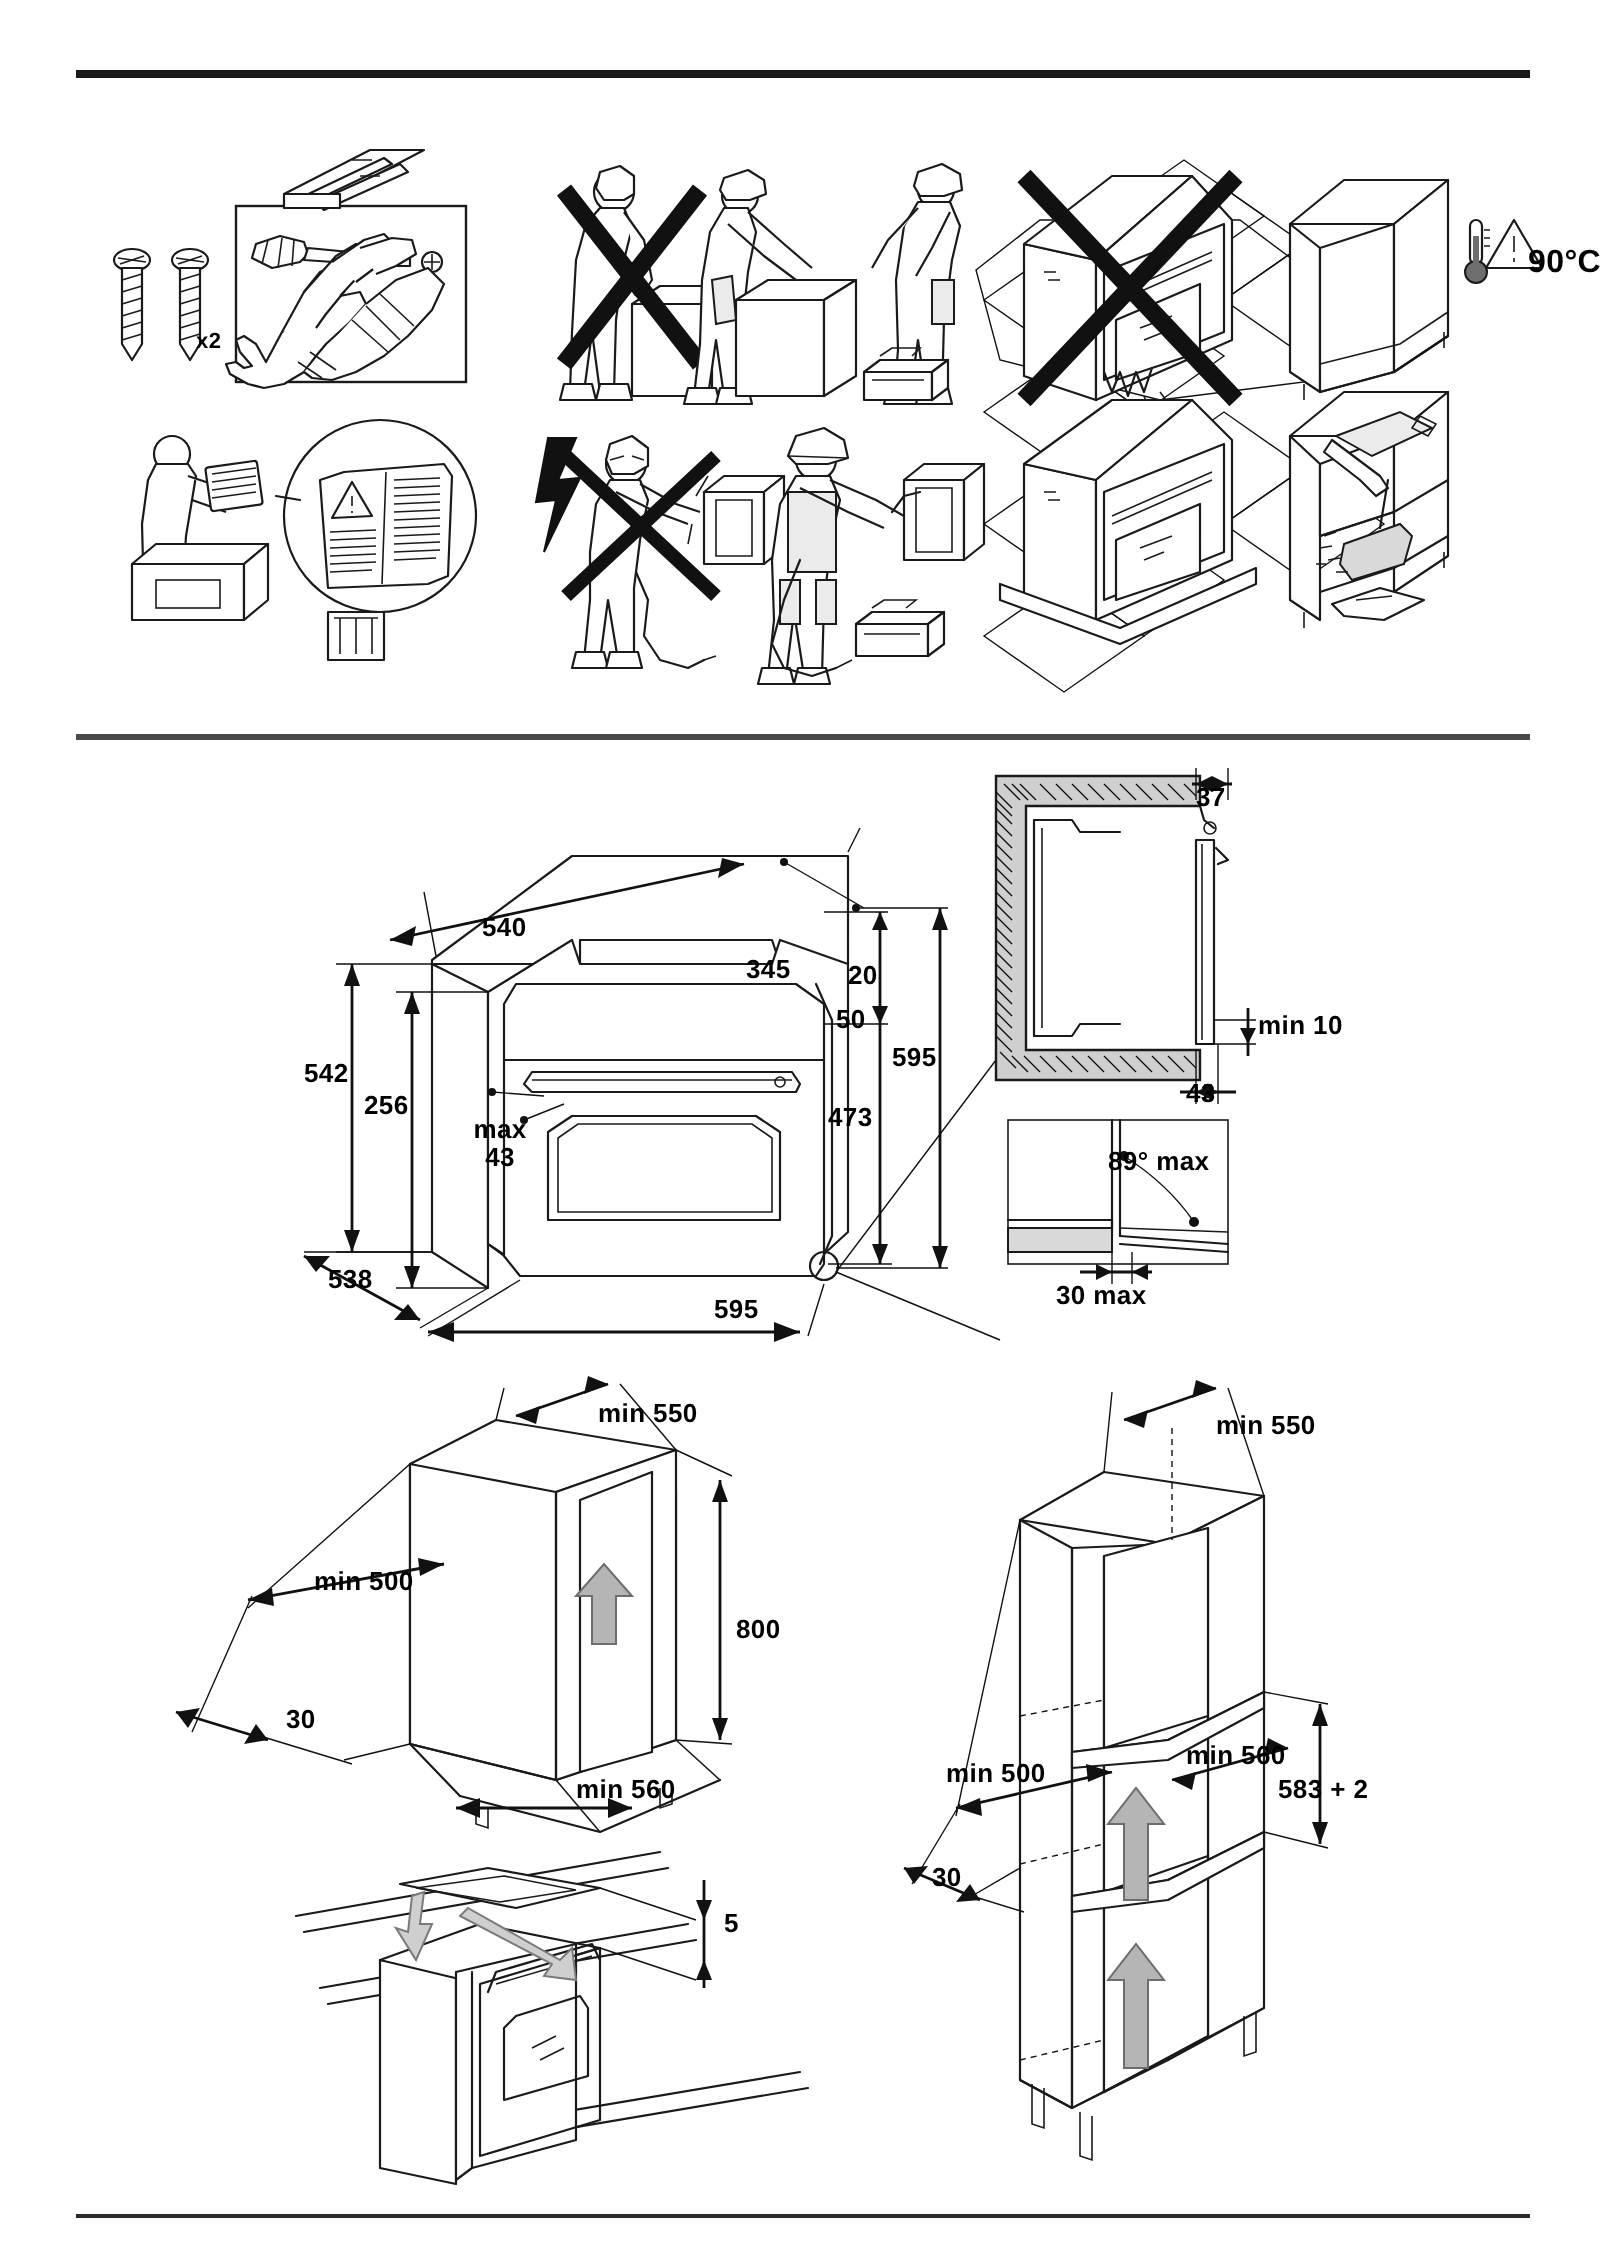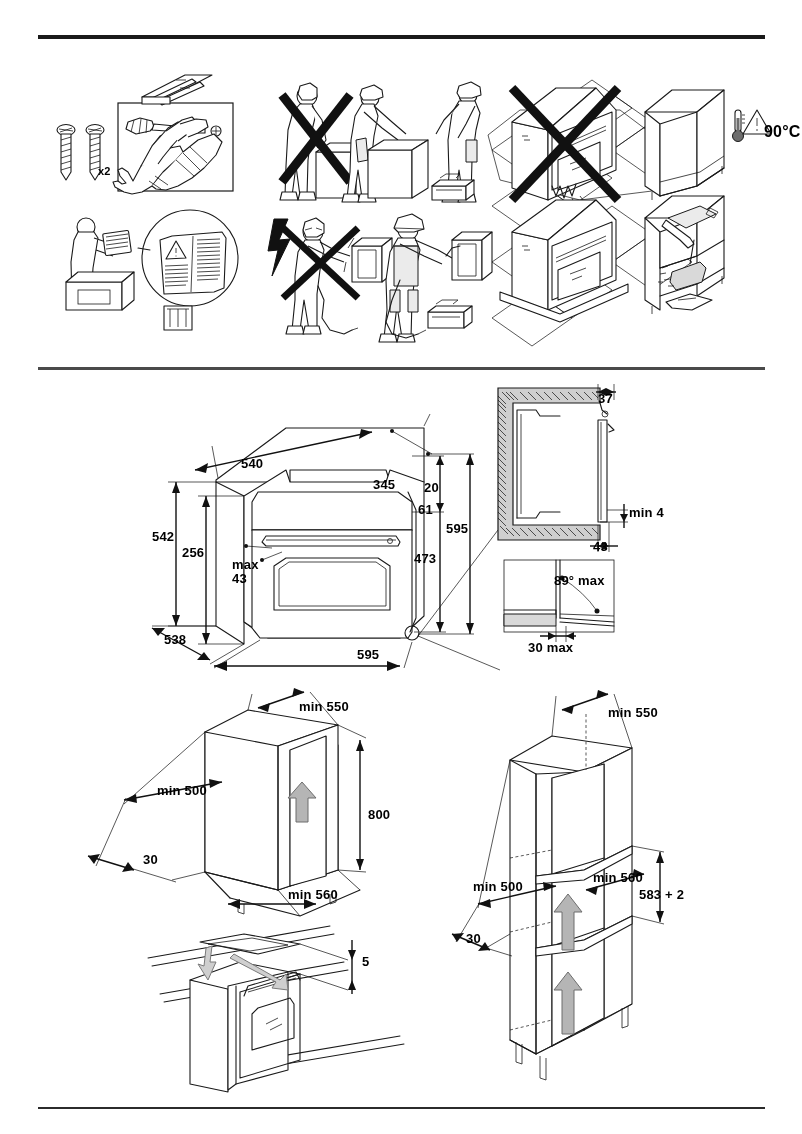--- a/index.html
+++ b/index.html
@@ -21,21 +21,21 @@
   .cross-s{fill:none;stroke:#111;stroke-width:7;stroke-linecap:butt;}
   .dimline{fill:none;stroke:#111;stroke-width:1.4;}
   .thin{fill:none;stroke:#111;stroke-width:.7;}
   .dash{fill:none;stroke:#111;stroke-width:.7;stroke-dasharray:3 2.5;}
   .hatchbox{fill:#cfcfcf;stroke:#1a1a1a;stroke-width:1.2;}
   .arrowfill{fill:#111;}
   .lbl{position:absolute;font-weight:bold;font-size:13px;letter-spacing:.2px;
        white-space:nowrap;line-height:1.05;}
   .lbl.xs{font-size:11px;}
   .lbl.big{font-size:16px;padding-left:31px;}
-  .lbl.c{text-align:left;}
+  .lbl.c{text-align:center;}
   .grayarrow{fill:#b5b5b5;stroke:#6d6d6d;stroke-width:1;}
   .grayarrow2{fill:#cfcfcf;stroke:#7a7a7a;stroke-width:1;}
   .panelbox{fill:none;stroke:#1a1a1a;stroke-width:1.2;}
 </style>
 </head>
 <body>
 
 <div class="page">
 
   <div class="rule rule-top"></div>
@@ -489,32 +489,32 @@
       <path class="thin" d="M556 256 L556 272 M566 256 L566 272"></path>
       <path class="dimline" d="M540 266 L576 266"></path>
       <path class="arrowfill" d="M556 266 L548 262 L548 270 Z"></path>
       <path class="arrowfill" d="M566 266 L574 262 L574 270 Z"></path>
     </g>
   </svg>
 
   <div class="lbl" style="left:241px;top:457px">540</div>
   <div class="lbl" style="left:373px;top:478px">345</div>
   <div class="lbl" style="left:424px;top:481px">20</div>
-  <div class="lbl" style="left:418px;top:503px">61</div>
+  <div class="lbl" style="left:418px;top:503px">50</div>
   <div class="lbl" style="left:414px;top:552px">473</div>
   <div class="lbl" style="left:446px;top:522px">595</div>
   <div class="lbl" style="left:152px;top:530px">542</div>
   <div class="lbl" style="left:182px;top:546px">256</div>
   <div class="lbl" style="left:164px;top:633px">538</div>
   <div class="lbl" style="left:357px;top:648px">595</div>
   <div class="lbl c" style="left:232px;top:558px;width:36px">max</div>
   <div class="lbl c" style="left:232px;top:572px;width:36px">43</div>
 
   <div class="lbl" style="left:598px;top:392px">37</div>
-  <div class="lbl" style="left:629px;top:506px">min 4</div>
+  <div class="lbl" style="left:629px;top:506px">min 10</div>
   <div class="lbl" style="left:593px;top:540px">43</div>
 
   <div class="lbl" style="left:554px;top:574px">89° max</div>
   <div class="lbl" style="left:528px;top:641px">30 max</div>
 
   <svg style="left:0;top:690px;width:802px;height:410px">
 
     <g>
       <path class="ln" d="M205 42 L205 182 M205 42 L278 42 M278 42 L278 200"></path>
       <path class="ln-f" d="M205 42 L278 42 L338 55 L338 180 L278 200 L205 182 Z" fill="none"></path>

